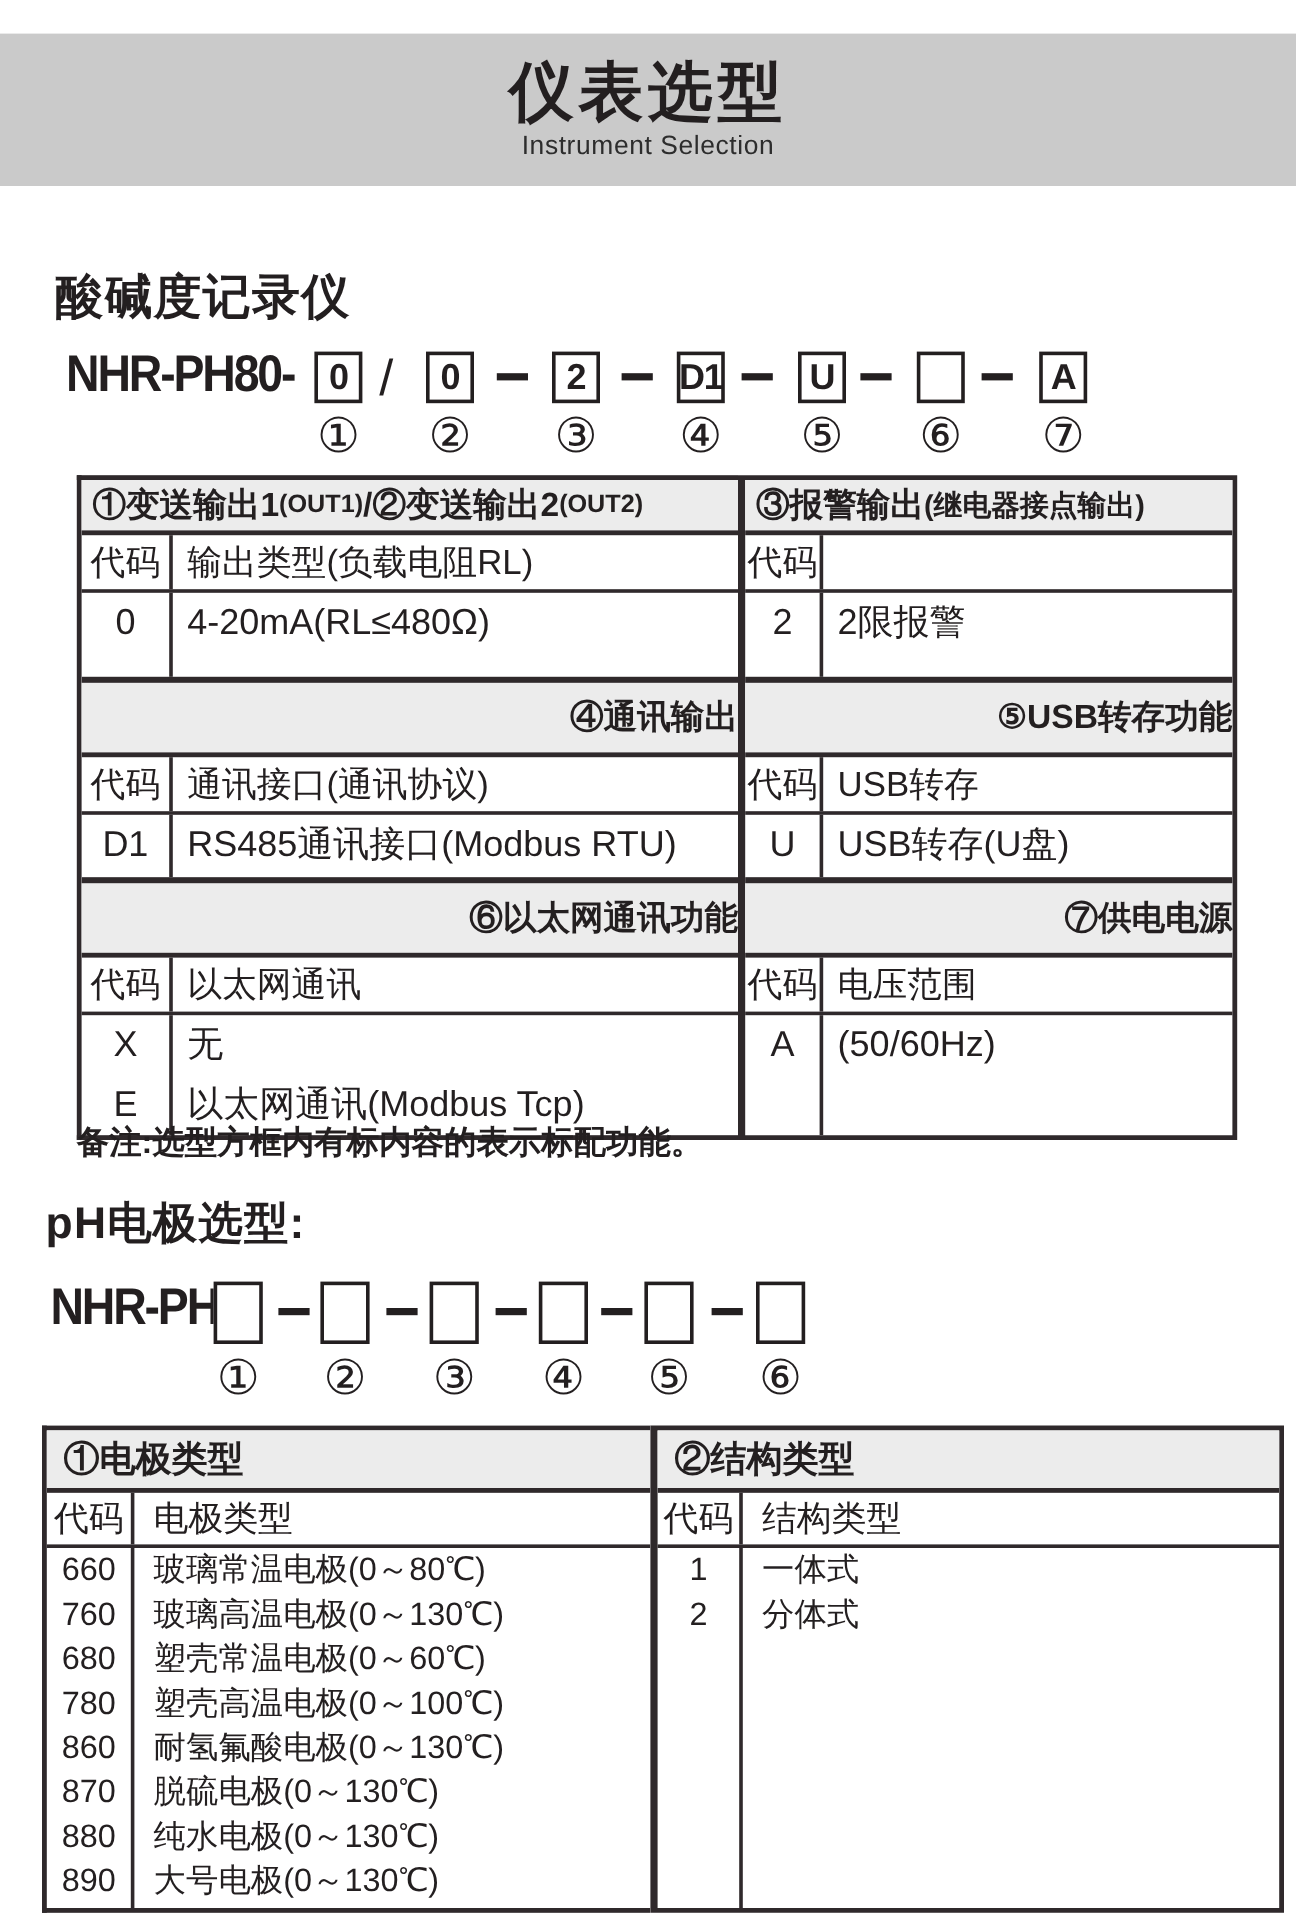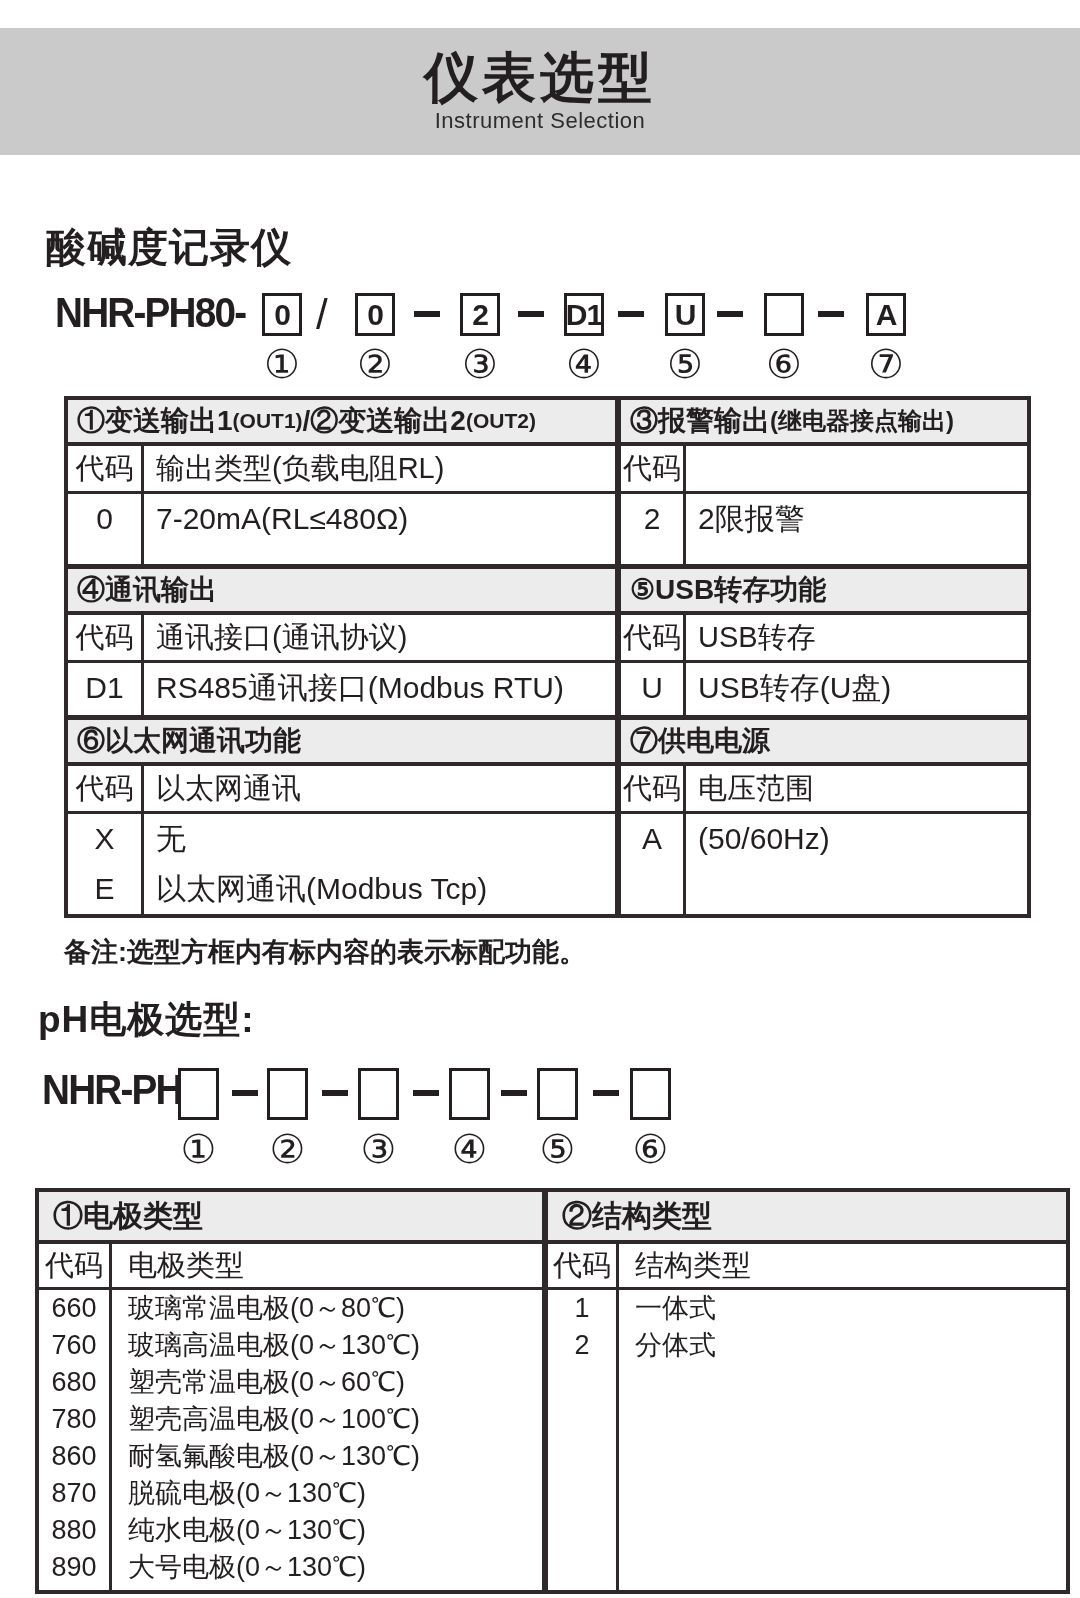--- a/index.html
+++ b/index.html
@@ -49,21 +49,21 @@
   .subhead{border-bottom:3px solid #2f292b;font-size:29px;}
   .subhead .code-col,.subhead .desc-col{display:flex;align-items:center;}
   .subhead .code-col{justify-content:center;}
   .datarow{font-size:30px;}
   .dline{line-height:50px;}
   
   #table1{left:64px;top:396px;}
   #table1 .half.left{width:551px;}
   #table1 .half.right{width:416px;}
   #table1 .sec-title{height:46px;font-size:28px;}
-  #table1 .sec-title.bt{height:51px;}
+  #table1 .sec-title.bt{height:67px;justify-content:flex-end;}
   #table1 .small{font-size:21px;}
   #table1 .small-mid{font-size:24px;font-weight:700;}
   #table1 .subhead{height:48px;}
   #table1 .half.left .code-col{width:76px;}
   #table1 .half.right .code-col{width:65px;}
   #table1 .data-s1{height:70px;}
   #table1 .data-s2{height:52px;}
   #table1 .data-s3{height:100px;}
   
   #table2{left:35px;top:1188px;}
@@ -119,21 +119,21 @@
         <span class="small">(OUT1)</span>
         <span>/②变送输出2</span>
         <span class="small">(OUT2)</span>
     </div>
     <div class="rowline subhead">
       <div class="code-col">代码</div>
       <div class="desc-col">输出类型(负载电阻RL)</div>
     </div>
     <div class="rowline datarow data-s1">
       <div class="code-col dline">0</div>
-      <div class="desc-col dline">7-20mA(RL≤480Ω)</div>
+      <div class="desc-col dline">4-20mA(RL≤480Ω)</div>
     </div>
     <div class="sec-title bt">
       <span>④通讯输出</span>
     </div>
     <div class="rowline subhead">
       <div class="code-col">代码</div>
       <div class="desc-col">通讯接口(通讯协议)</div>
     </div>
     <div class="rowline datarow data-s2">
       <div class="code-col dline">D1</div>

